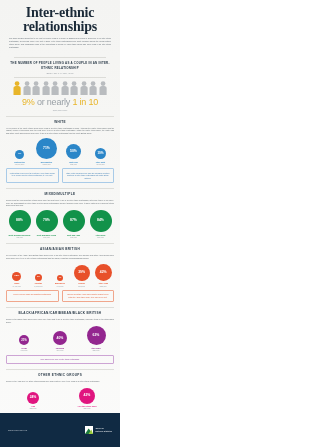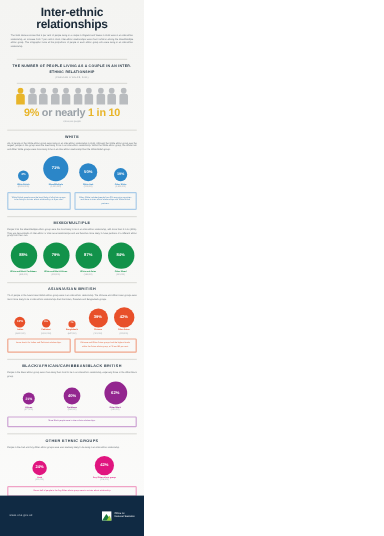--- a/index.html
+++ b/index.html
@@ -11,23 +11,23 @@
   }
   #page {
     position: relative;
     width: 120px; height: 447px;
     background: linear-gradient(180deg,#f4f4f2 0%,#f7f7f5 40%,#fbfbfa 100%);
   }
 
   
   .hdr { padding: 6px 7px 3px; text-align: center; }
   .hdr h1 {
-    font-family: Liberation Sans, sans-serif;
+    font-family: Liberation Serif, serif;
     font-weight: bold;
-    font-size: 10px;
+    font-size: 14px;
     letter-spacing: -0.2px;
     color: #1b2a38;
     line-height: 1;
   }
   .hdr .intro {
     margin-top: 3px;
     font-size: 1.85px;
     line-height: 1.55;
     color: #5d6770;
     text-align: justify;
@@ -55,21 +55,21 @@
   .people {
     display: flex; justify-content: center; gap: 1.4px;
     margin-top: 2px; padding: 0 7px;
   }
   .person { width: 8.2px; }
   .person svg { display: block; width: 100%; height: auto; }
 
   .bigpct {
     margin-top: 2.5px;
     font-size: 9px;
-    font-weight: bold;
+    font-weight: normal;
     color: #9aa1a7;
     text-align: center;
     letter-spacing: -0.2px;
     line-height: 1;
   }
   .bigpct .gold { color: #e8b52a; }
   .bigcap {
     font-size: 1.9px; color: #9aa1a7; text-align: center; margin-top: 2px;
   }
 

